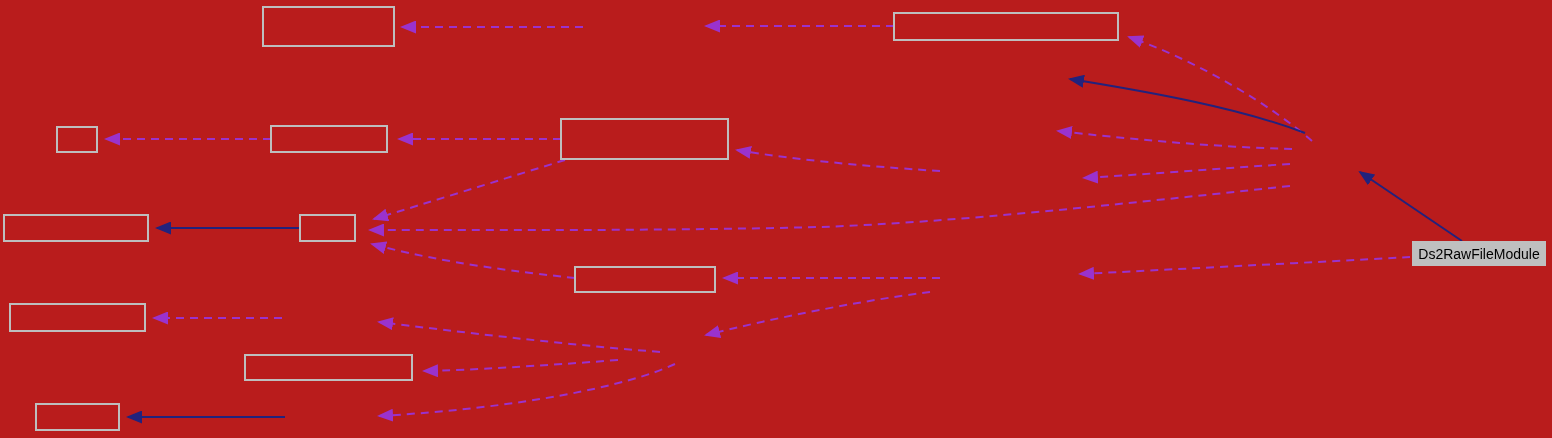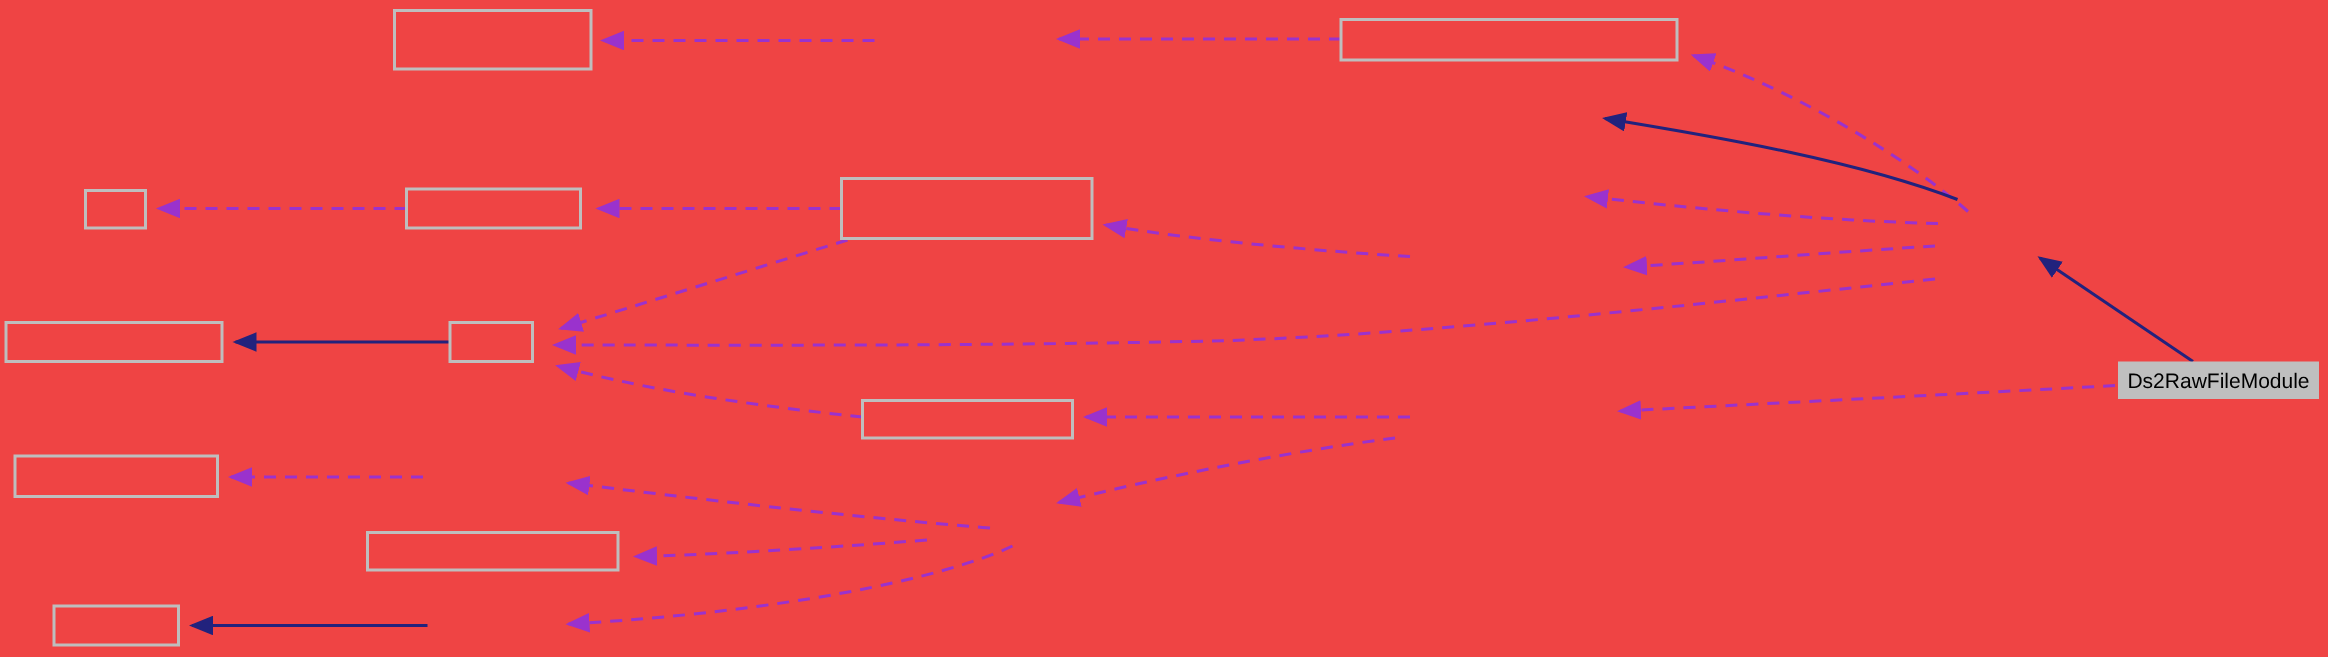--- a/index.html
+++ b/index.html
@@ -1,20 +1,20 @@
 <!DOCTYPE html>
 <html><head>
 <meta charset="utf-8">
 <style>
   html, body { margin: 0; padding: 0; background: #000; }
   #canvas {
     position: relative;
     width: 1552px;
     height: 438px;
-    background: #ef4444;
+    background: #b91c1c;
     overflow: hidden;
     font-family: "Liberation Sans", sans-serif;
   }
   svg { display: block; }
   .edge-dashed { fill: none; stroke-width: 2; stroke-dasharray: 8 6; }
   .edge-solid  { fill: none; stroke-width: 2; }
   .class-node  { fill: none; stroke-width: 2; }
   .main-node-label {
     font-family: "Liberation Sans", sans-serif;
     font-size: 14px;

